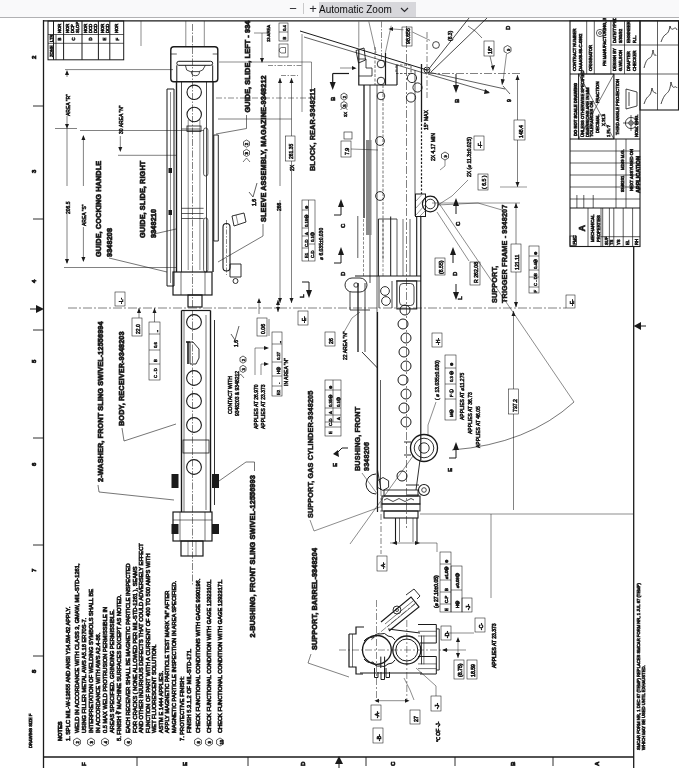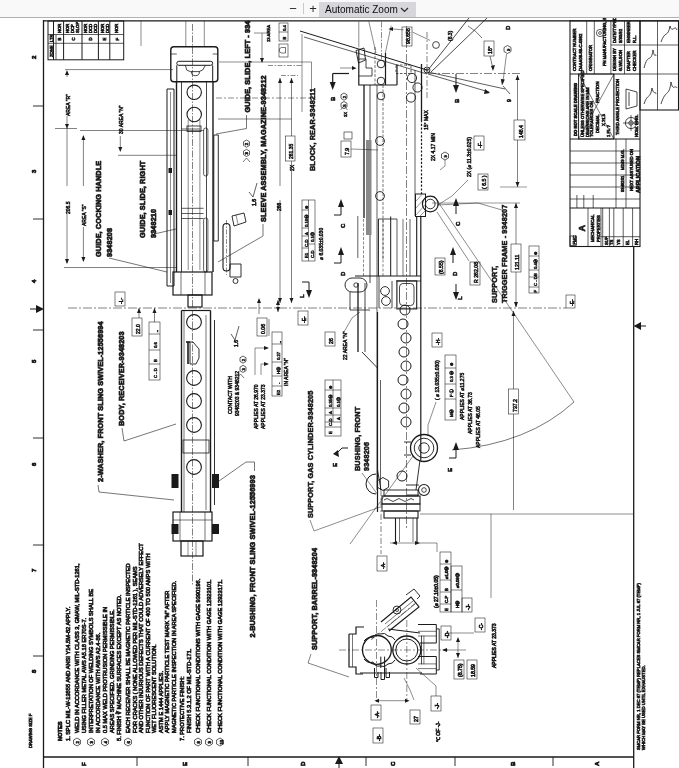--- a/index.html
+++ b/index.html
@@ -1,21 +1,21 @@
 <!DOCTYPE html>
 <html><head>
 <meta charset="utf-8">
 <style>
   html,body{margin:0;padding:0;background:#ffffff;width:679px;height:768px;overflow:hidden;}
   *{box-sizing:border-box;}
   #toolbar{position:absolute;left:0;top:0;width:679px;height:18px;background:#f9f9fa;border-bottom:1px solid #b1b1b3;font-family:"Liberation Sans",sans-serif;}
   #tb-minus{position:absolute;left:286px;top:1px;width:14px;height:15px;color:#2a2a2e;font-size:13px;text-align:center;line-height:15px;}
   #tb-sep{position:absolute;left:303px;top:3px;width:1px;height:11px;background:#c9c9ca;}
   #tb-plus{position:absolute;left:306px;top:1px;width:14px;height:15px;color:#2a2a2e;font-size:13px;text-align:center;line-height:15px;}
-  #tb-zoom{position:absolute;left:319px;top:2px;width:97px;height:15px;background:#d7d7db;color:#0c0c0d;font-size:10px;line-height:15px;padding-left:6px;}
+  #tb-zoom{position:absolute;left:319px;top:2px;width:97px;height:15px;background:#d7d7db;color:#0c0c0d;font-size:10px;line-height:15px;padding-left:0;}
   #tb-chev{position:absolute;right:7px;top:5px;}
   #sheet{position:absolute;left:0;top:18px;}
   text{font-family:"Liberation Sans",sans-serif;fill:#111;}
   .lb{font-size:7.3px;font-weight:bold;letter-spacing:0.1px;}
   .sm{font-size:5px;}
   .tn{font-size:4.2px;}
   .bx{font-size:5.2px;}
   .zn{font-size:6px;font-weight:bold;}
   .nt{font-size:5.7px;}
   path,line,rect,polyline,polygon,circle,ellipse{vector-effect:none;}

